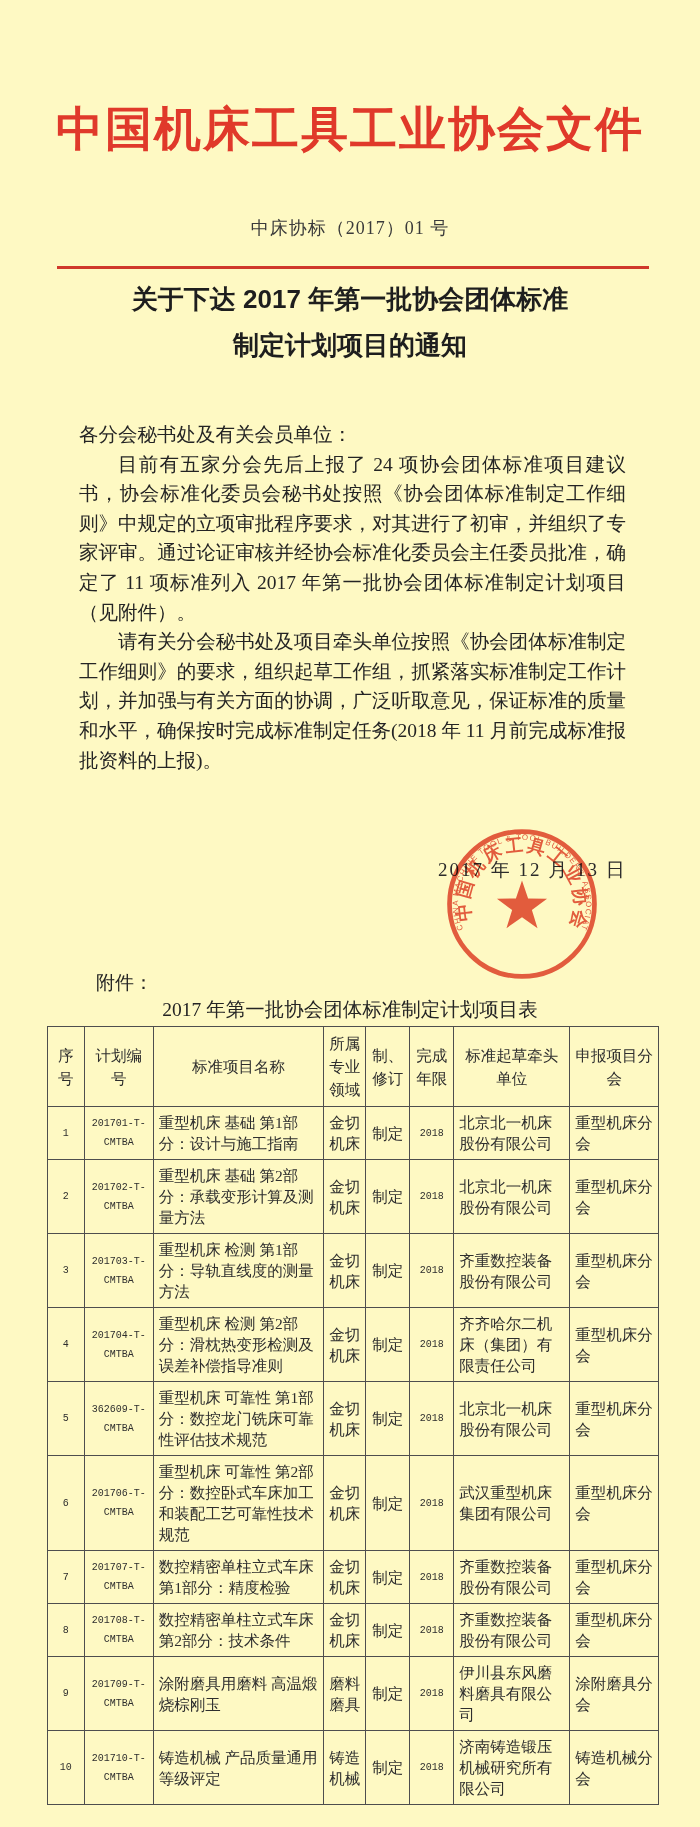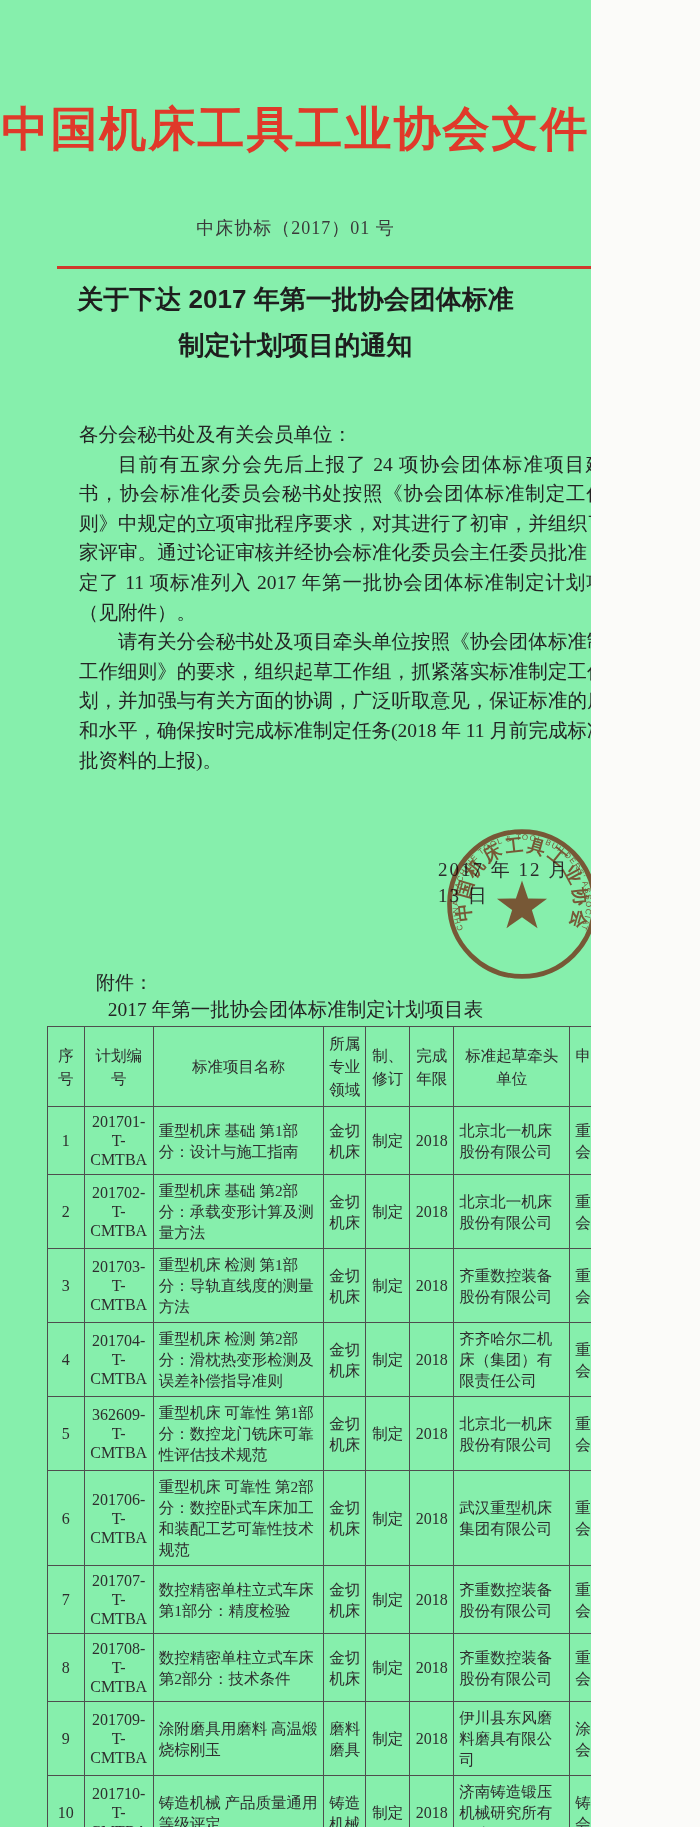--- a/index.html
+++ b/index.html
@@ -3,21 +3,21 @@
 <meta charset="utf-8">
 <style>
   * { box-sizing: border-box; }
   html, body { margin: 0; padding: 0; }
   body {
     width: 700px; height: 1827px;
     background: #fbfbf9;
     font-family: "Liberation Serif", "DejaVu Serif", serif;
     color: #2a2a2a;
   }
-  .page { position: relative; width: 591px; height: 1827px; overflow: hidden; background: #86efac; }
+  .page { position: relative; width: 700px; height: 1827px; overflow: hidden; background: #fef9c3; }
 
   .org-title {
     position: absolute; top: 98px; left: 0; width: 100%;
     text-align: center; color: #e0392a;
     font-size: 47px; font-weight: bold; letter-spacing: 2px;
     white-space: nowrap;
   }
   .doc-number {
     position: absolute; top: 216px; left: 0; width: 100%;
     text-align: center; font-size: 18px; color: #3a3a3a; letter-spacing: 1px;
@@ -66,21 +66,21 @@
   }
   table.plan th, table.plan td {
     border: 1.6px solid #4e4e4e;
     padding: 5px 5px; vertical-align: middle;
     line-height: 21px; overflow: hidden;
   }
   table.plan th { font-weight: normal; text-align: center; line-height: 23px; height: 64px; }
   table.plan td { text-align: center; }
   table.plan td.c2, table.plan td.c6, table.plan td.c7 { text-align: left; margin-left: 12px; }
   table.plan td.c0, table.plan td.c1, table.plan td.c5 {
-    font-family: Liberation Serif, serif; font-size: 16px; line-height: 19px;
+    font-family: Liberation Mono, monospace; font-size: 10px; line-height: 19px;
   }
   table.plan td.c1 { word-break: break-word; }
   col.w0 { width: 6.0%; }  col.w1 { width: 11.3%; } col.w2 { width: 27.9%; }
   col.w3 { width: 6.9%; }  col.w4 { width: 7.2%; }  col.w5 { width: 7.2%; }
   col.w6 { width: 19.0%; } col.w7 { width: 14.5%; }
 </style>
 </head>
 <body>
 
 <div class="page">

